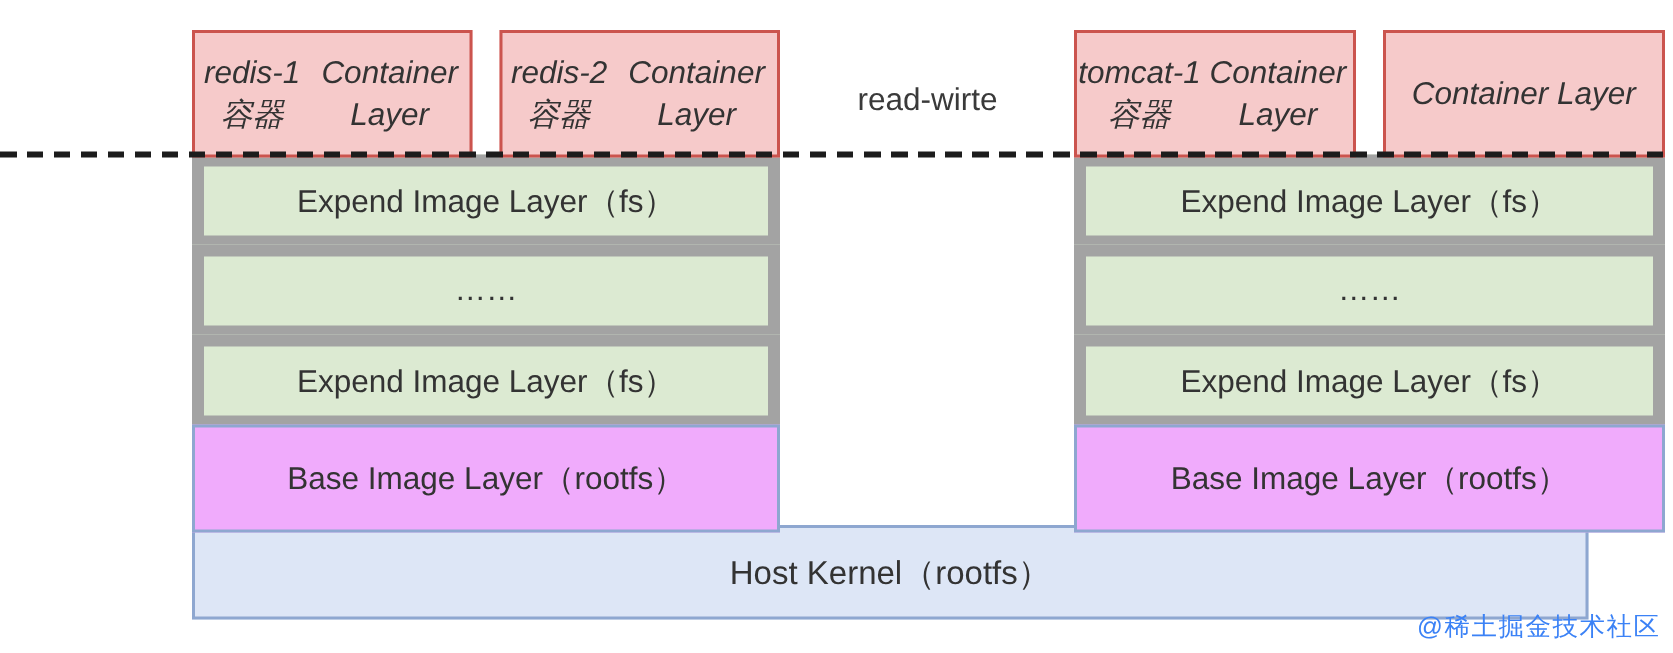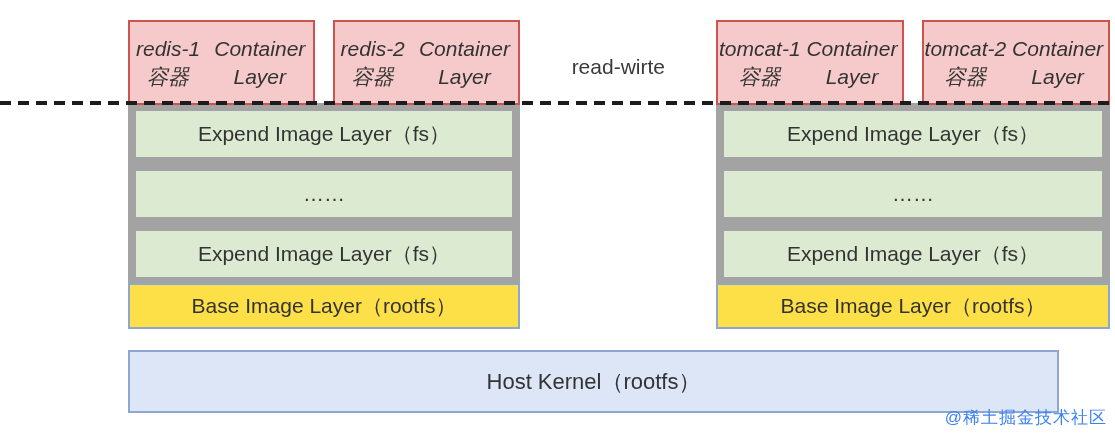--- a/index.html
+++ b/index.html
@@ -52,22 +52,22 @@
     justify-content: center;
     font-size: 21px;
   }
   .image-row {
     height: 62px;
     background: #dcead2;
     border: 8px solid #a3a3a3;
     margin-top: -2px;
   }
   .base-row {
-    height: 46px;
-    background: #fde047;
+    height: 72px;
+    background: #f0abfc;
     border: 2px solid #8ea7d0;
     margin-top: -2px;
   }
   .host-kernel {
     position: absolute;
     left: 128px;
     top: 350px;
     width: 931px;
     height: 63px;
     box-sizing: border-box;
@@ -124,21 +124,20 @@
     <div class="layer-row base-row">Base Image Layer（rootfs）</div>
   </div>
 
   <div class="stack stack-right">
     <div class="containers-row">
       <div class="container-box">
         <span>tomcat-1容器</span>
         <span>Container Layer</span>
       </div>
       <div class="container-box">
-        <span>tomcat-2容器</span>
         <span>Container Layer</span>
       </div>
     </div>
     <div class="layer-row image-row">Expend Image Layer（fs）</div>
     <div class="layer-row image-row">……</div>
     <div class="layer-row image-row">Expend Image Layer（fs）</div>
     <div class="layer-row base-row">Base Image Layer（rootfs）</div>
   </div>
 
   <div class="gap-label gap-label-readwrite">read-wirte</div>

